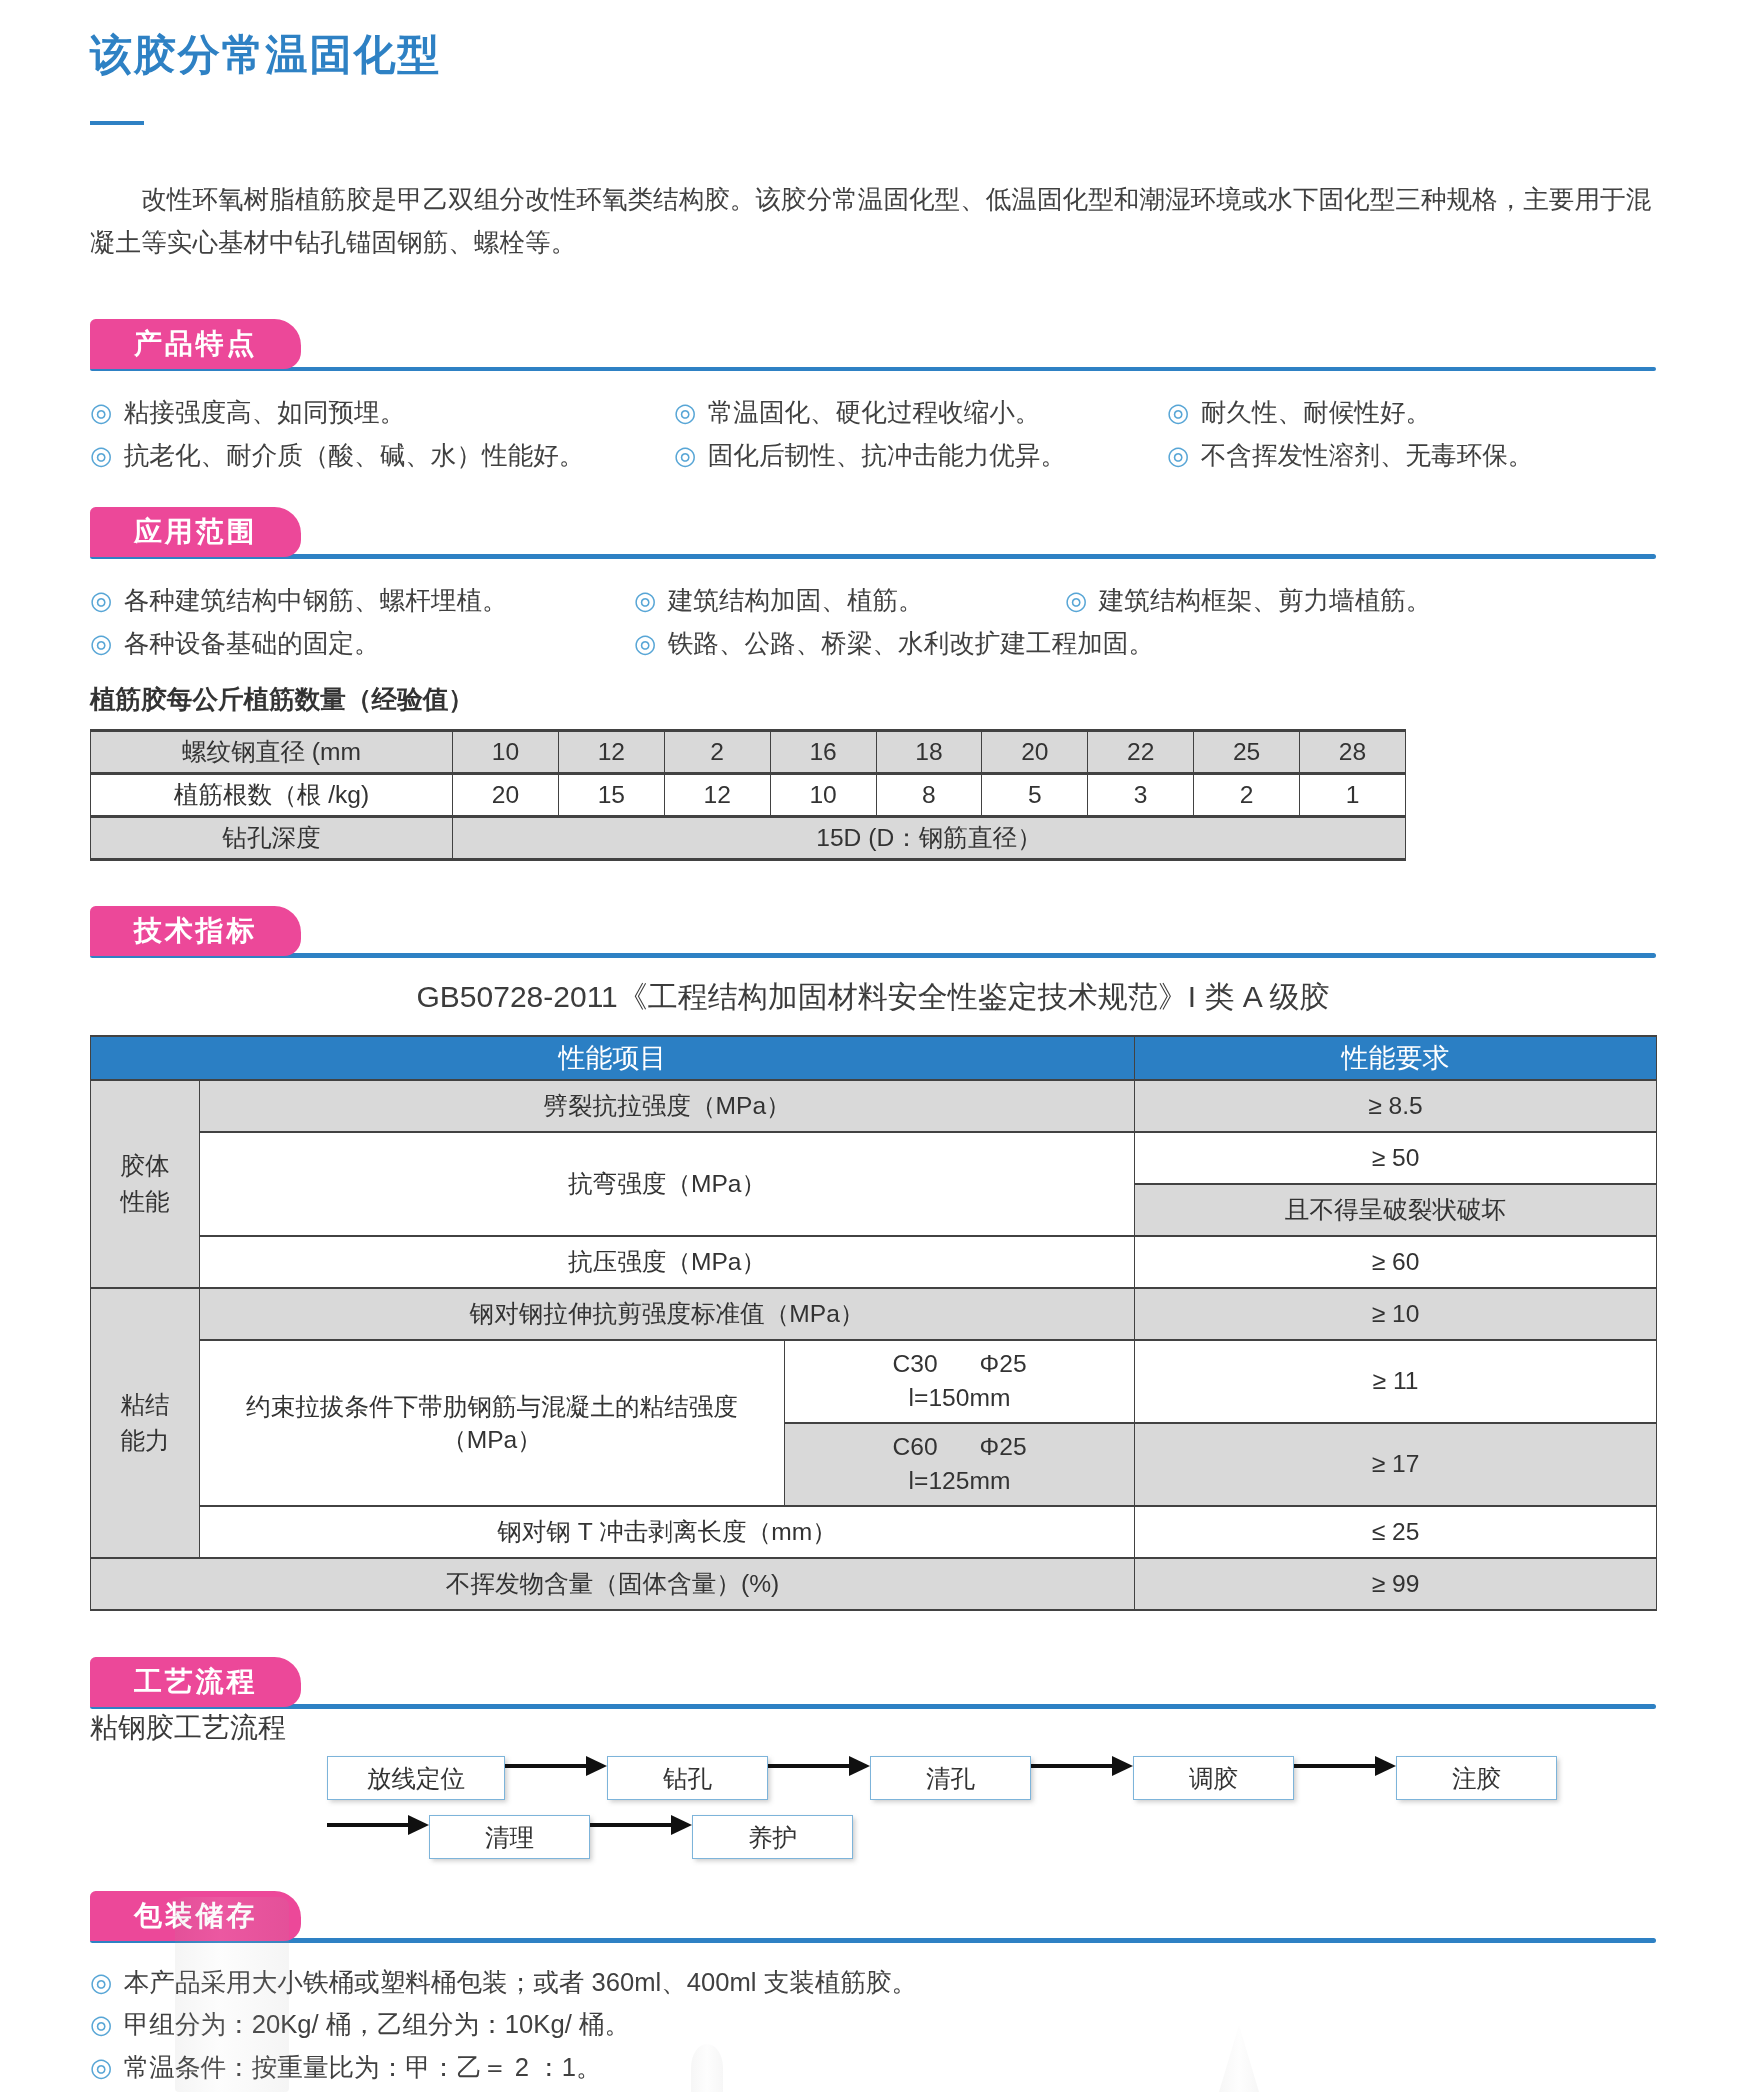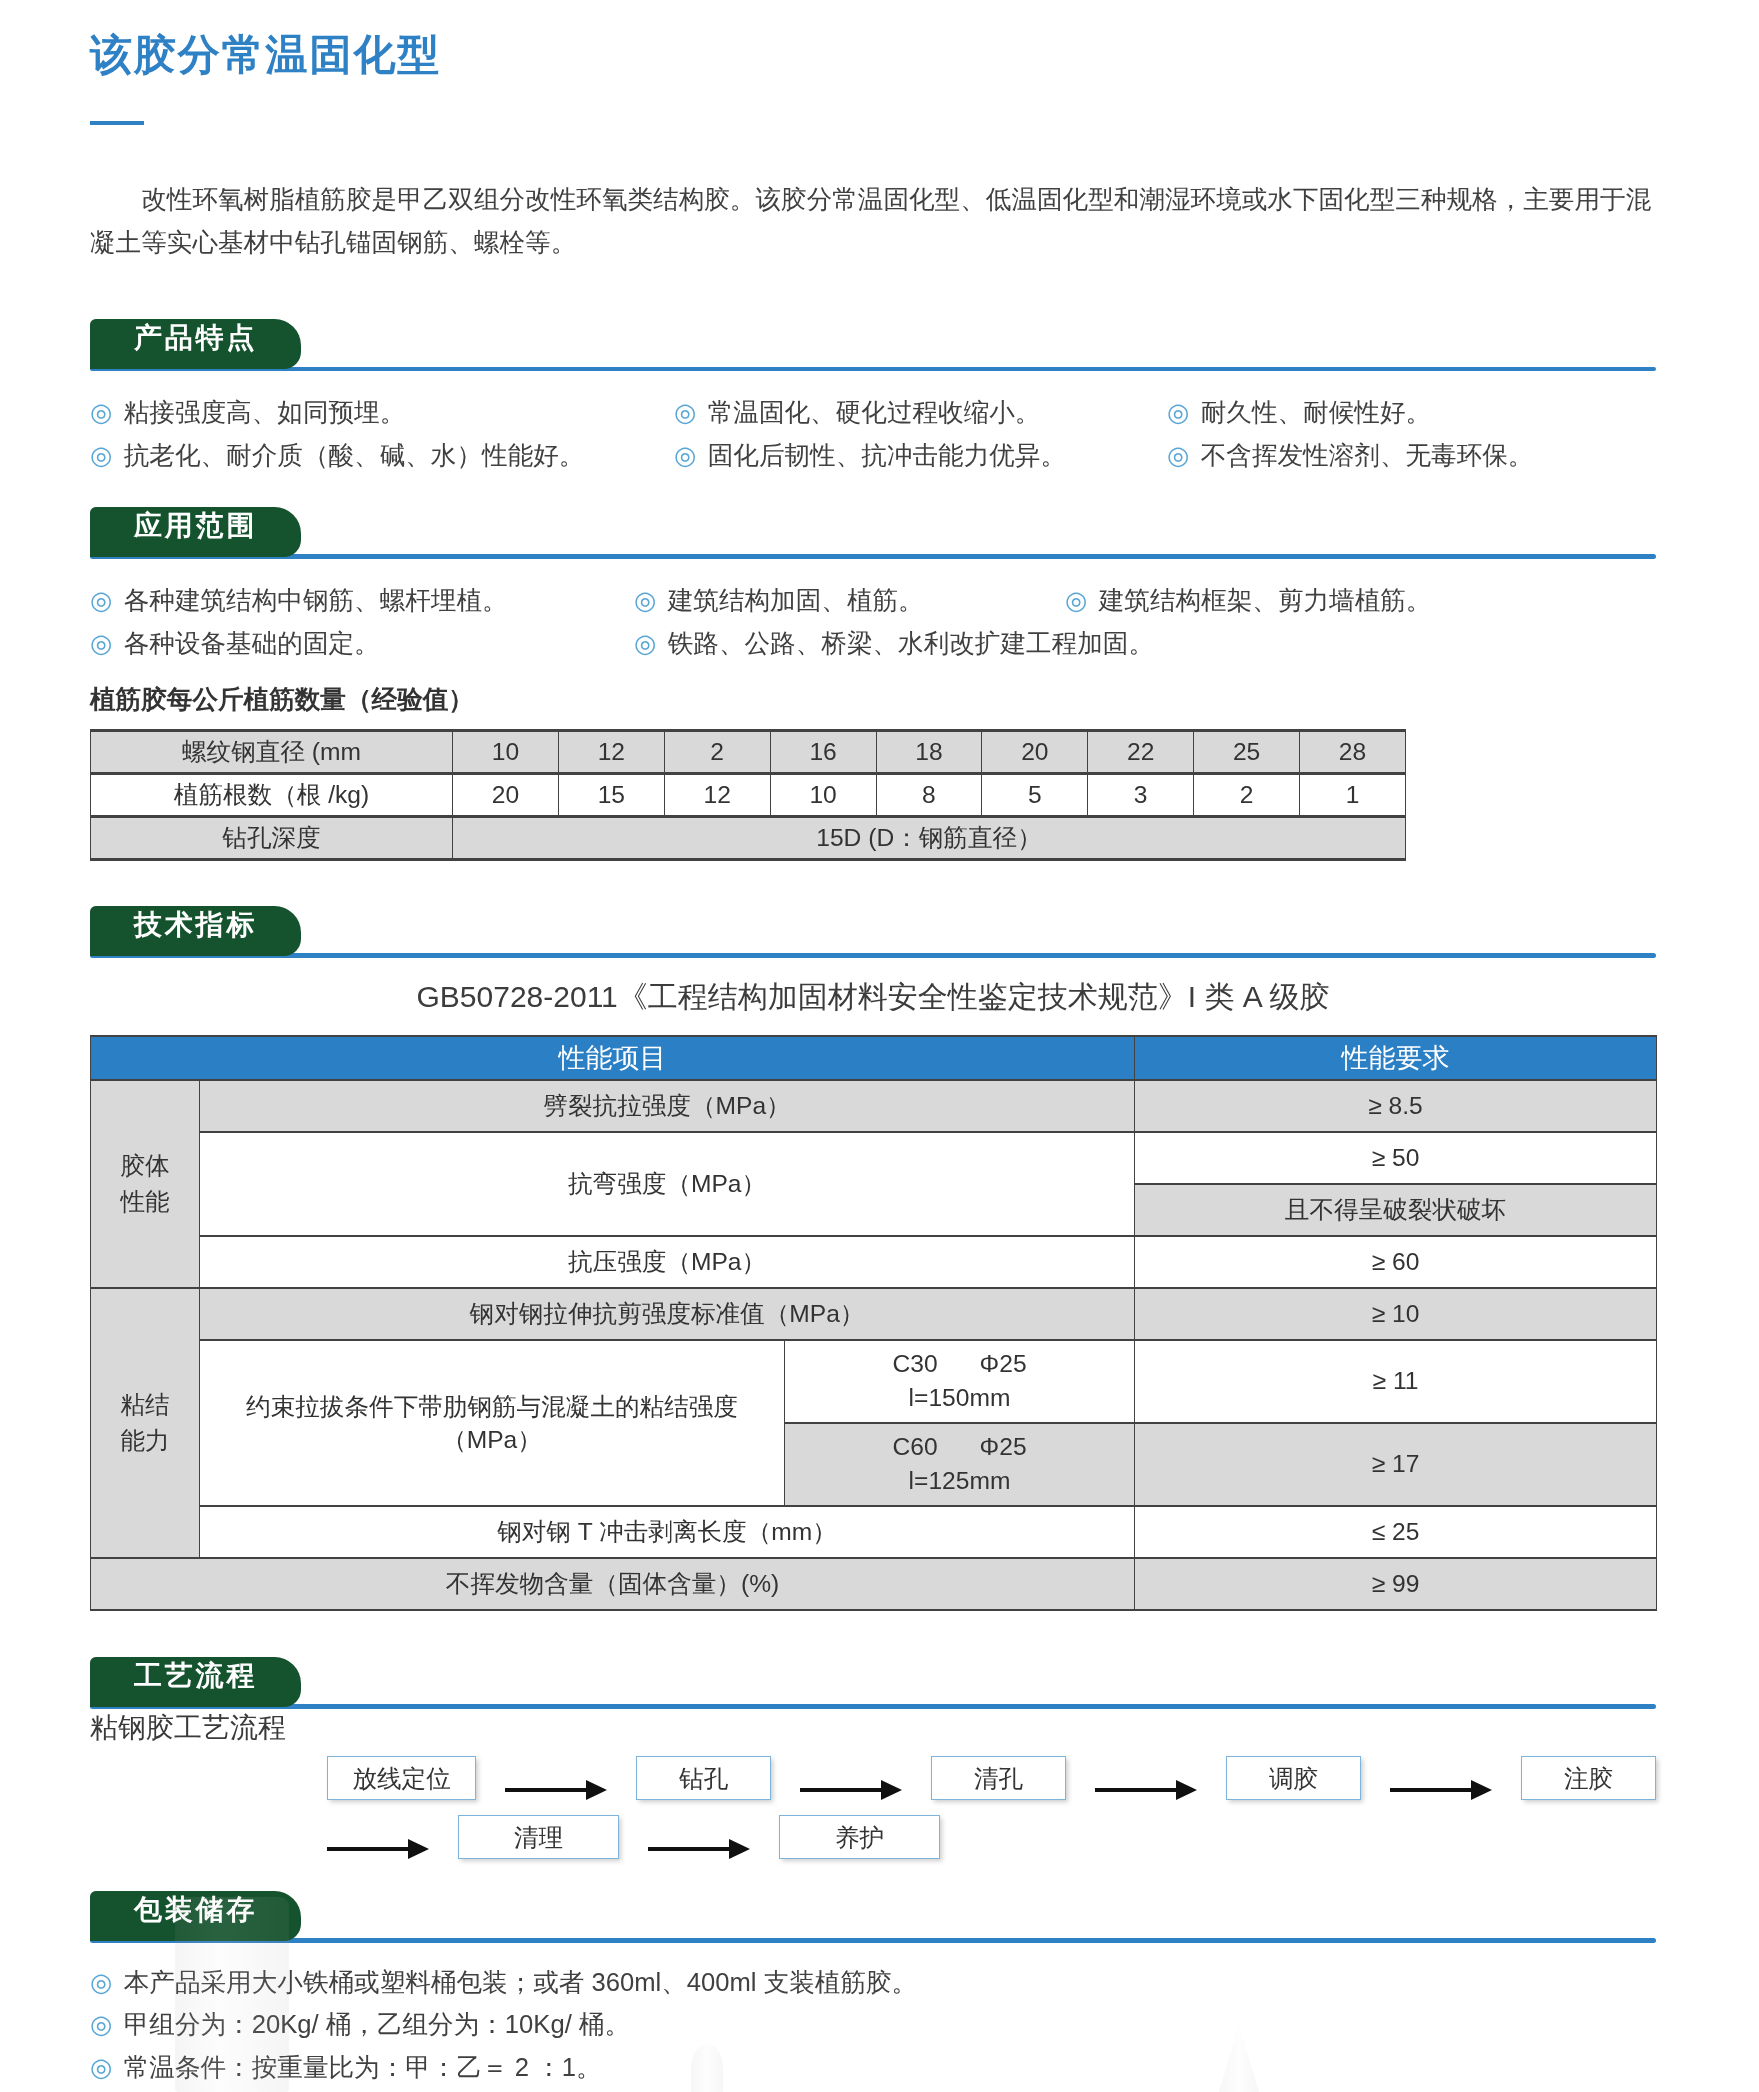--- a/index.html
+++ b/index.html
@@ -11,23 +11,23 @@
   
   .page-title { margin-top:26.5px; font-size:42px; font-weight:bold; color:#2e81c4; letter-spacing:1.9px; }
   .title-dash { margin-top:38px; width:54px; height:4.7px; background:#2e81c4; }
 
   
   .intro { margin-top:53px; font-size:25.6px; line-height:43px; color:#404040; text-indent:2em; }
 
   
   .sec-head { position:relative; height:52px; }
   .sec-head .rule { position:absolute; left:0; right:0; bottom:0; height:4.7px; background:#2e81c4; border-radius:2.8px; }
-  .sec-badge { position:absolute; left:0; bottom:1.9px; height:50px; background:#14532d; color:#fff;
+  .sec-badge { position:absolute; left:0; bottom:1.9px; height:50px; background:#ec4899; color:#fff;
                font-size:28px; font-weight:bold; letter-spacing:2.8px;
-               display:flex; padding:0 44px;
+               display:flex; align-items:center; padding:0 44px;
                border-radius:5.7px 26.5px 17px 0; }
   .mt-features { margin-top:55px; }
   .mt-apps { margin-top:36px; }
   .mt-tech { margin-top:45px; }
   .mt-process { margin-top:46px; }
   .mt-pack { margin-top:32px; }
 
   
   .bullets { margin-top:24.6px; }
   .b-row { display:flex; margin-bottom:11.4px; }
@@ -55,21 +55,21 @@
   table.tech th { background:#2b7fc4; color:#ffffff; font-weight:normal; height:44px; font-size:27px; }
   td.g { background:#d9d9d9; }
   td.w { background:#ffffff; }
   .h46 { height:52px; } .h88 { height:83px; }
   .vlab div { line-height:36px; }
   .subcell .pair { display:flex; justify-content:center; gap:42px; }
   .subcell div { line-height:34px; }
 
   
   .flow-sub { font-size:28px; color:#3a3a3a; }
-  .flow-row { display:flex; align-items:flex-end; margin-left:237px;gap:29px; }
+  .flow-row { display:flex; align-items:flex-start; margin-left:237px; }
   .flow-row.r1 { margin-top:9.5px; }
   .flow-row.r2 { margin-top:15px; }
   .flow-box { height:44px; border:1.9px solid #7db4da; background:#fff; box-shadow:2.8px 2.8px 4.7px rgba(110,110,110,.35);
               display:flex; align-items:center; justify-content:center; font-size:24.6px; color:#333; }
   .bx-lg { width:178px; } .bx { width:161px; }
   .arrow { width:102px; display:flex; align-items:center; flex:0 0 auto; }
   .arrow .shaft { flex:1; height:3.8px; background:#101010; }
   .arrow .head { width:0; height:0; border-left:21px solid #101010;
                  border-top:10.4px solid transparent; border-bottom:10.4px solid transparent; }
 

